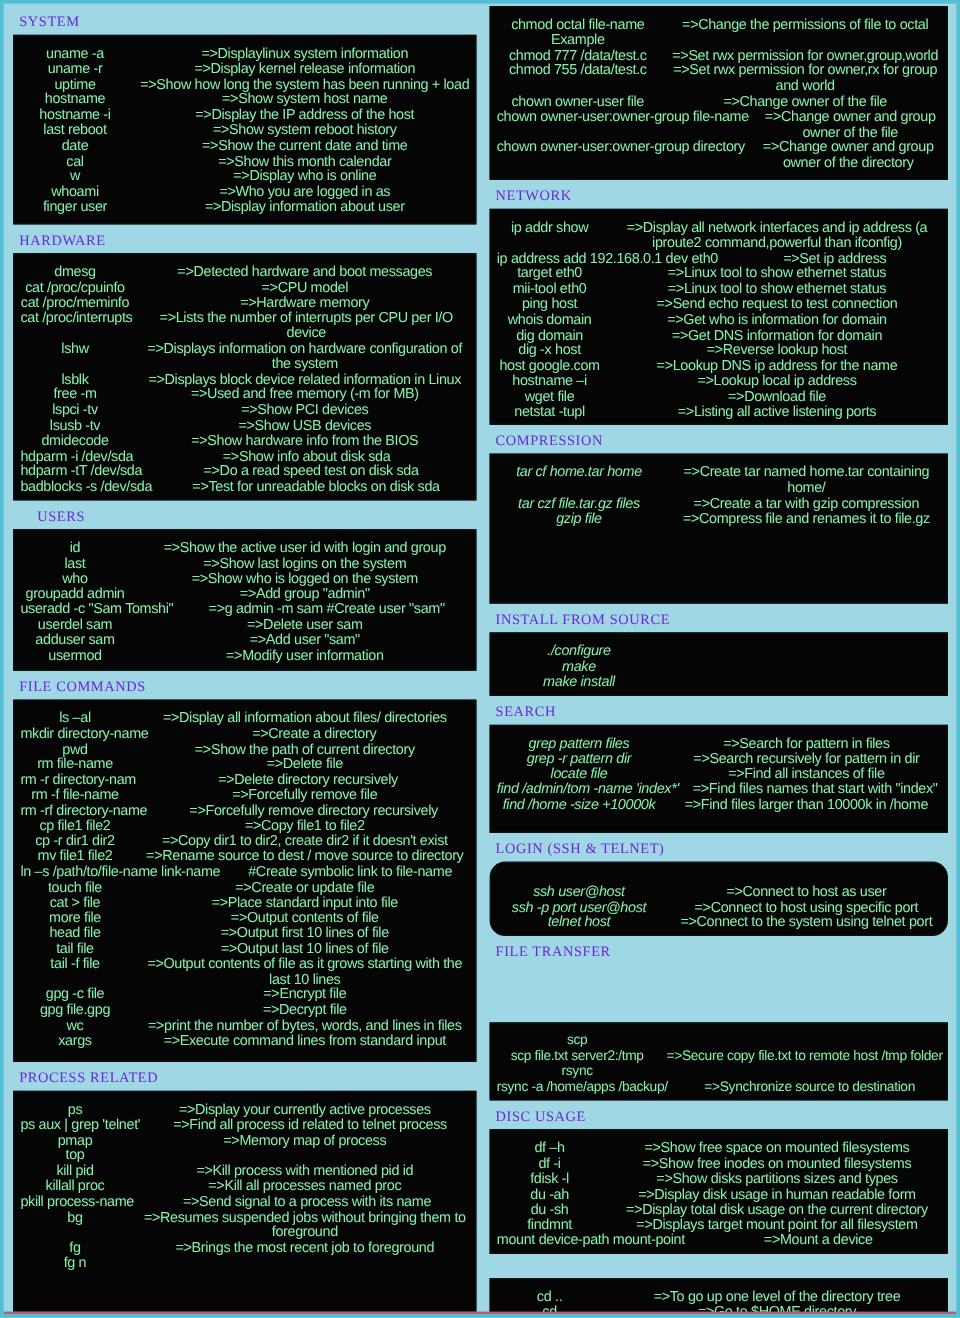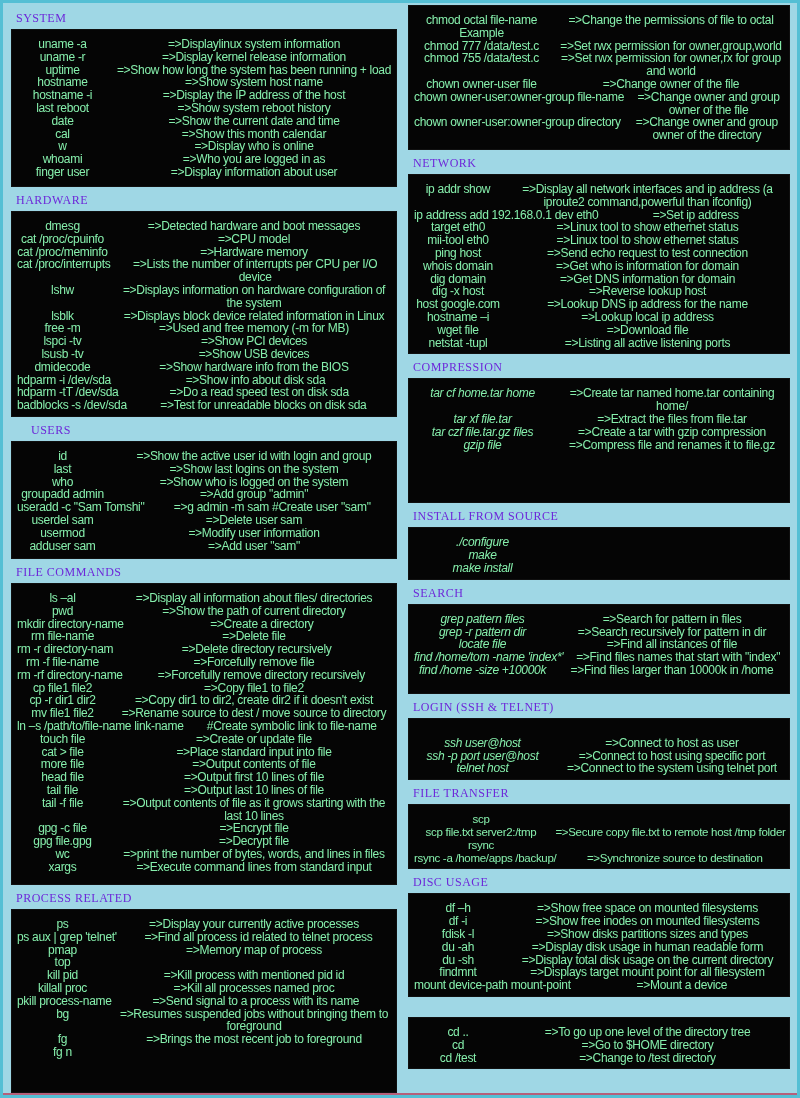--- a/index.html
+++ b/index.html
@@ -29,22 +29,22 @@
     background:#050505;
     border:1px solid #101010;
     box-sizing:border-box;
     padding:8px 2px 4px 5px;
     color:#86efac;
     font-size:12px;
     line-height:12.8px;
     letter-spacing:-0.3px;
     text-align:center;
   }
-  .panel.tight{font-size:11.5px;}
-  .panel.pt{padding-top:18px;}
+  .panel.tight{font-size:11.5px;margin-top:48px;}
+  .panel.pt{padding-top:18px;border-radius:13px;}
   .row{display:flex;align-items:flex-start;}
   .cmd{flex:0 0 auto;white-space:pre;box-sizing:border-box;padding-right:6px;}
   .desc{flex:1 1 auto;min-width:0;}
   .cw97  .cmd{min-width:97px;}
   .cw94  .cmd{min-width:94px;}
   .cw141 .cmd{min-width:141px;}
   .cw143 .cmd{min-width:143px;font-style:italic;}
   .cw140 .cmd{min-width:140px;}
   .bottom-accent{
     position:absolute;left:0;right:0;bottom:0;height:2px;
@@ -184,43 +184,43 @@
           </div>
           <div class="row">
             <span class="cmd">useradd -c "Sam Tomshi"</span>
             <span class="desc">=&gt;g admin -m sam #Create user "sam"</span>
           </div>
           <div class="row">
             <span class="cmd">userdel sam</span>
             <span class="desc">=&gt;Delete user sam</span>
           </div>
           <div class="row">
+            <span class="cmd">adduser sam</span>
+            <span class="desc">=&gt;Add user "sam"</span>
+          </div>
+          <div class="row">
             <span class="cmd">usermod</span>
             <span class="desc">=&gt;Modify user information</span>
           </div>
-          <div class="row">
-            <span class="cmd">adduser sam</span>
-            <span class="desc">=&gt;Add user "sam"</span>
-          </div>
         </div>
     </section>
     <section>
       <div class="sec-head">FILE COMMANDS</div>
       <div class="panel cw97" style="min-height:302px">
           <div class="row">
             <span class="cmd">ls –al</span>
             <span class="desc">=&gt;Display all information about files/ directories</span>
           </div>
           <div class="row">
+            <span class="cmd">mkdir directory-name</span>
+            <span class="desc">=&gt;Create a directory</span>
+          </div>
+          <div class="row">
             <span class="cmd">pwd</span>
             <span class="desc">=&gt;Show the path of current directory</span>
-          </div>
-          <div class="row">
-            <span class="cmd">mkdir directory-name</span>
-            <span class="desc">=&gt;Create a directory</span>
           </div>
           <div class="row">
             <span class="cmd">rm file-name</span>
             <span class="desc">=&gt;Delete file</span>
           </div>
           <div class="row">
             <span class="cmd">rm -r directory-nam</span>
             <span class="desc">=&gt;Delete directory recursively</span>
           </div>
           <div class="row">
@@ -421,24 +421,20 @@
         </div>
     </section>
     <section>
       <div class="sec-head">COMPRESSION</div>
       <div class="panel cw143" style="min-height:125px">
           <div class="row">
             <span class="cmd">tar cf home.tar home</span>
             <span class="desc">=&gt;Create tar named home.tar containing home/</span>
           </div>
           <div class="row">
-            <span class="cmd">tar xf file.tar</span>
-            <span class="desc">=&gt;Extract the files from file.tar</span>
-          </div>
-          <div class="row">
             <span class="cmd">tar czf file.tar.gz files</span>
             <span class="desc">=&gt;Create a tar with gzip compression</span>
           </div>
           <div class="row">
             <span class="cmd">gzip file</span>
             <span class="desc">=&gt;Compress file and renames it to file.gz</span>
           </div>
         </div>
     </section>
     <section>
@@ -467,21 +463,21 @@
           </div>
           <div class="row">
             <span class="cmd">grep -r pattern dir</span>
             <span class="desc">=&gt;Search recursively for pattern in dir</span>
           </div>
           <div class="row">
             <span class="cmd">locate file</span>
             <span class="desc">=&gt;Find all instances of file</span>
           </div>
           <div class="row">
-            <span class="cmd">find /home/tom -name 'index*'</span>
+            <span class="cmd">find /admin/tom -name 'index*'</span>
             <span class="desc">=&gt;Find files names that start with "index"</span>
           </div>
           <div class="row">
             <span class="cmd">find /home -size +10000k</span>
             <span class="desc">=&gt;Find files larger than 10000k in /home</span>
           </div>
         </div>
     </section>
     <section>
       <div class="sec-head">LOGIN (SSH &amp; TELNET)</div>

